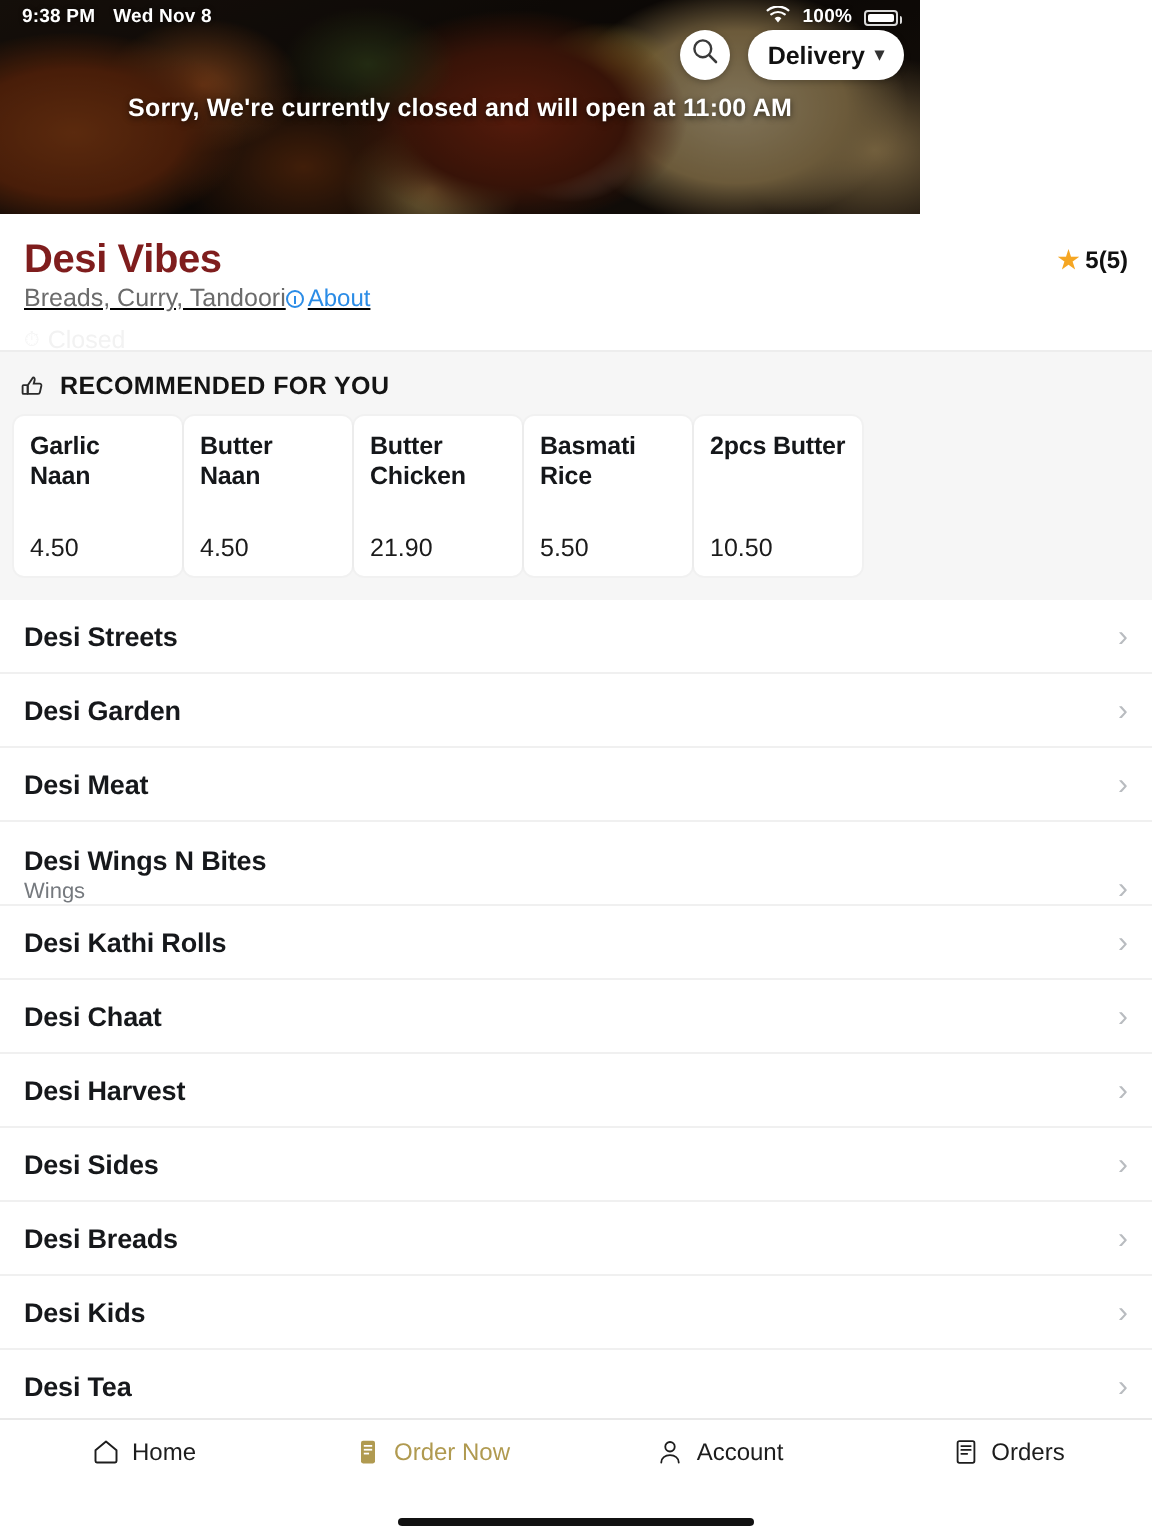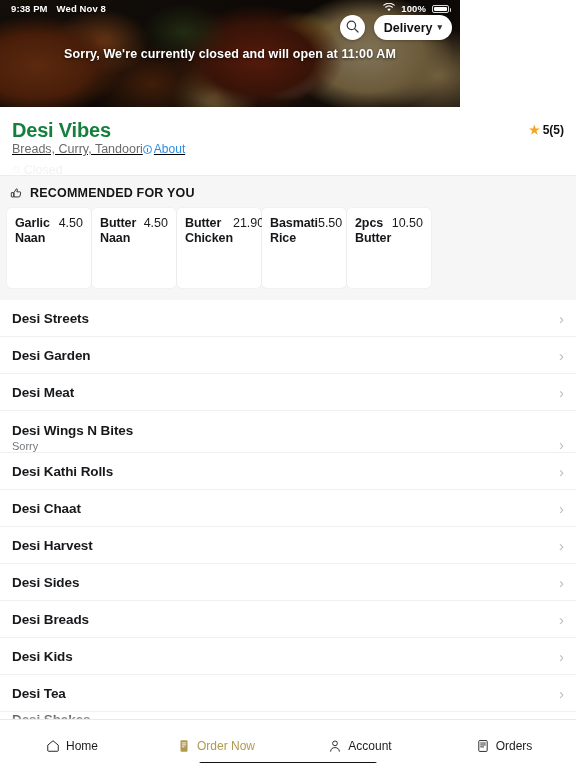--- a/index.html
+++ b/index.html
@@ -75,21 +75,21 @@
     position:absolute; left:0; right:0; top:47px; text-align:center; z-index:5;
     color:#fff; font-size:12.5px; font-weight:bold; letter-spacing:.1px;
     text-shadow:0 1px 3px rgba(0,0,0,.65);
   }
 
   
   .info {
     position:relative; padding:12px 12px 0 12px; height:68px; background:#fff;
   }
   .info-row { display:flex; justify-content:space-between; align-items:flex-start; }
-  .rname { font-size:20px; font-weight:bold; color:#15803d; letter-spacing:-.2px; line-height:1.1; }
+  .rname { font-size:20px; font-weight:bold; color:#7f1d1d; letter-spacing:-.2px; line-height:1.1; }
   .rating { display:flex; align-items:center; gap:3px; font-size:12px; font-weight:bold; color:#111; padding-top:4px;}
   .star { color:#f5a623; font-size:12px; line-height:1; }
   .sub-row { display:flex; align-items:center; margin-top:1px;text-decoration:underline; }
   .rcuisine { font-size:12.5px; color:#6b6b6b; }
   .about {
     display:flex; align-items:center; gap:2px;
     font-size:12px; color:#2b8ce6;
   }
   .info-ico {
     width:9px; height:9px; border:1px solid #2b8ce6; border-radius:50%;
@@ -105,21 +105,21 @@
   
   .reco { background:#f6f6f6; padding:10px 0 12px 0; border-top:1px solid #ededed;}
   .reco-head {
     display:flex; align-items:center; gap:7px; padding:0 10px 8px 10px;
     font-size:12.5px; font-weight:bold; color:#141414; letter-spacing:.2px;text-align:right;
   }
   .thumb-ico { width:13px; height:13px; display:block; }
   .reco-cards { display:flex; gap:1px; padding:0 7px; }
   .rcard {
     width:84px; min-width:84px; height:80px; background:#fff; border-radius:5px;
-    padding:8px 8px 7px 8px; display:flex; flex-direction:row; justify-content:space-between;
+    padding:8px 8px 7px 8px; display:flex; flex-direction:column; justify-content:space-between;
     box-shadow:0 0 0 1px rgba(0,0,0,.02);
   }
   .rcard-name { font-size:12.5px; font-weight:bold; color:#15171a; line-height:1.18; letter-spacing:-.1px;}
   .rcard-price { font-size:12.5px; color:#1b1b1b; }
 
   
   .menu { background:#fff; }
   .mrow {
     display:flex; align-items:center; justify-content:space-between;
     padding:0 12px; height:37px; border-bottom:1px solid #f0f0f0; background:#fff;
@@ -127,22 +127,22 @@
   .mrow.two { height:42px; align-items:flex-end; }
   .mrow-txt { display:flex; flex-direction:column; justify-content:center; }
   .mrow-title { font-size:13.5px; font-weight:bold; color:#16181b; letter-spacing:-.1px; }
   .mrow-sub { font-size:11px; color:#75797e; margin-top:2px; }
   .chev-r { color:#b9bcc0; font-size:15px; font-weight:300; line-height:1; }
   .mrow.cut { height:20px; overflow:hidden; border-bottom:none; }
   .mrow.cut .mrow-title { position:relative; top:-3px; }
 
   
   .tabbar {
-    position:absolute; left:0; right:0; bottom:6px; height:43px; background:#fff;
-    border-top:1px solid #e9e9e9; display:flex; align-items:center;
+    position:absolute; left:0; right:0; bottom:16px; height:43px; background:#fff;
+    border-top:1px solid #e9e9e9; display:flex; align-items:flex-start;
     padding-top:9px; z-index:10;
   }
   .tab { flex:1; display:flex; align-items:center; justify-content:center; gap:6px;
          font-size:12px; color:#1d1d1d; }
   .tab.active { color:#b09a50; }
   .tab svg { display:block; }
   .home-indicator {
     position:absolute; bottom:5px; left:50%; transform:translateX(-50%);
     width:178px; height:4.5px; border-radius:3px; background:#111;
   }
@@ -269,21 +269,21 @@
     </div>
     <div class="mrow">
       <div class="mrow-txt">
           <div class="mrow-title">Desi Meat</div>
         </div>
       <span class="chev-r">›</span>
     </div>
     <div class="mrow two">
       <div class="mrow-txt">
         <div class="mrow-title">Desi Wings N Bites</div>
-        <div class="mrow-sub">Sorry</div>
+        <div class="mrow-sub">Wings</div>
       </div>
       <span class="chev-r">›</span>
     </div>
     <div class="mrow">
       <div class="mrow-txt">
           <div class="mrow-title">Desi Kathi Rolls</div>
         </div>
       <span class="chev-r">›</span>
     </div>
     <div class="mrow">

